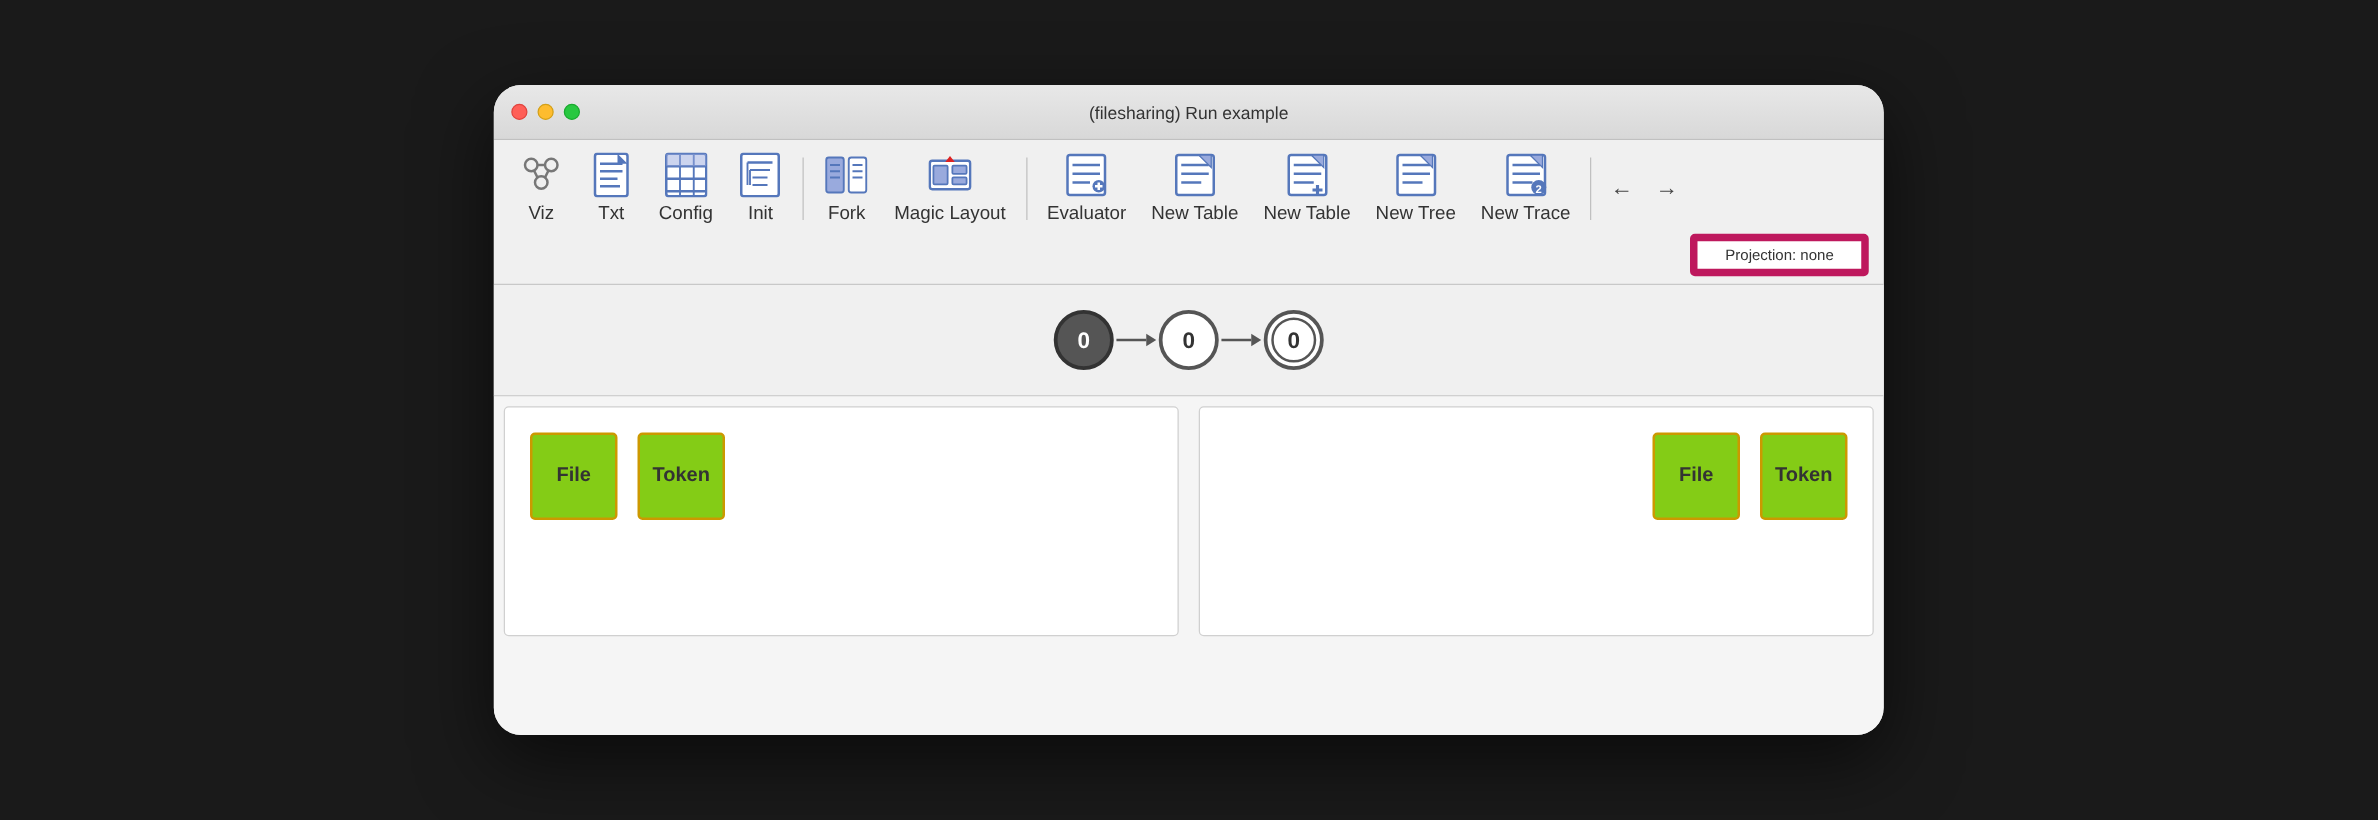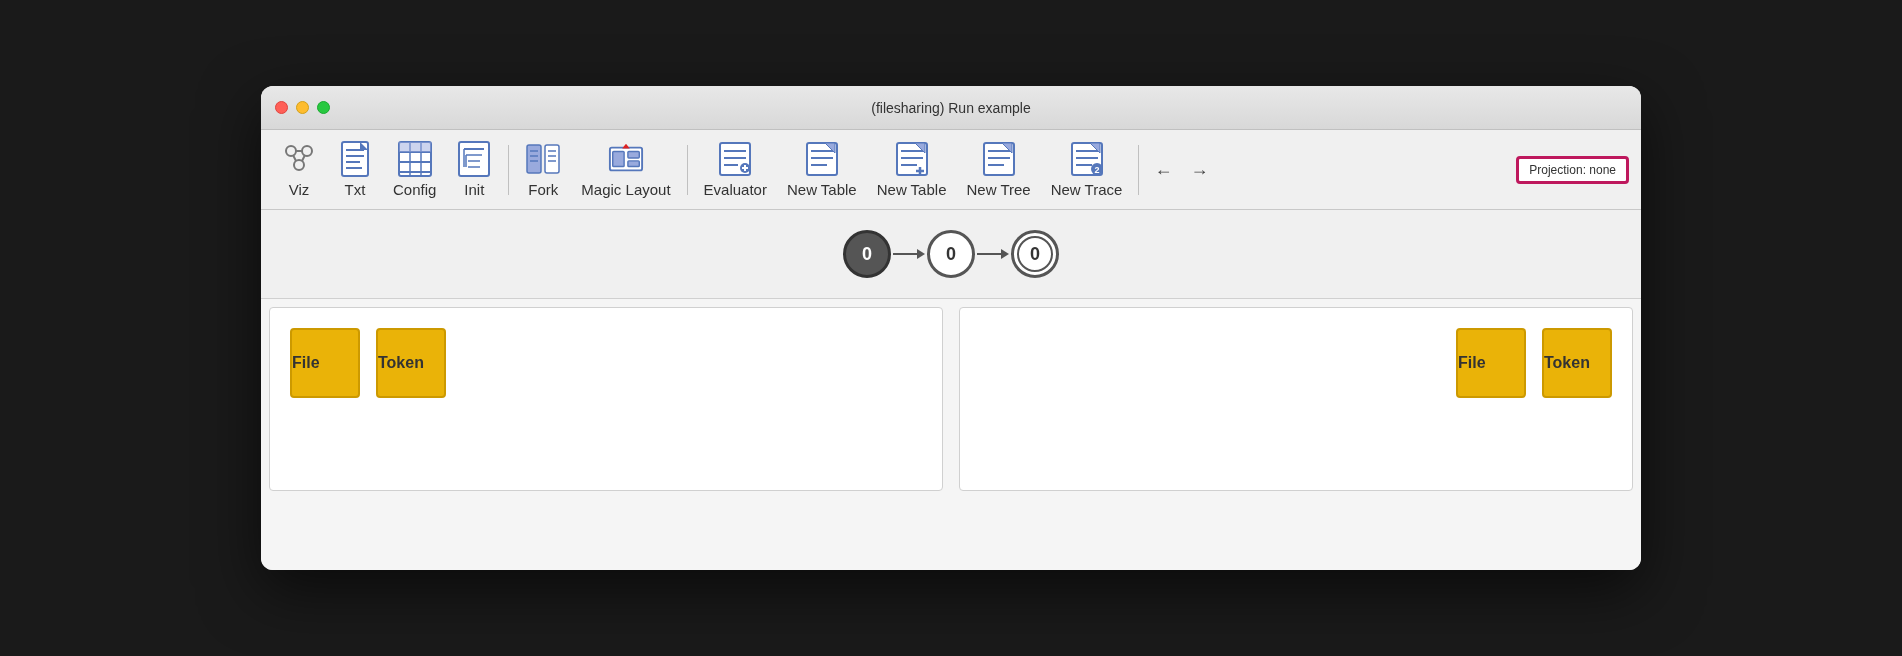--- a/index.html
+++ b/index.html
@@ -7,23 +7,23 @@
     body {
       background: #1a1a1a;
       display: flex;
       align-items: center;
       justify-content: center;
       min-height: 100vh;
       font-family: -apple-system, BlinkMacSystemFont, 'Helvetica Neue', Arial, sans-serif;
     }
 
     .window {
-      width: 1380px;
+      width: 1112px;
       background: #ececec;
-      border-radius: 12px;
+      border-radius: 22px;
       box-shadow: 0 20px 60px rgba(0,0,0,0.6);
       overflow: hidden;
     }
 
     
     .titlebar {
       background: linear-gradient(180deg, #e8e8e8 0%, #d8d8d8 100%);
       height: 44px;
       display: flex;
       align-items: center;
@@ -101,23 +101,23 @@
       height: 36px;
       display: flex;
       align-items: center;
       justify-content: center;
     }
 
     
     .projection-badge {
       margin-left: auto;
       background: white;
-      border: 3px solid #be185d;
+      border: 6px solid #be185d;
       border-radius: 4px;
-      padding: 4px 10px;
+      padding: 4px 22px;
       font-size: 12px;
       color: #333;
       white-space: nowrap;
     }
 
     
     .main-content {
       background: #f5f5f5;
       padding: 0;
       min-height: 360px;
@@ -199,28 +199,28 @@
       margin: 8px;
       border-radius: 4px;
       padding: 20px;
       display: flex;
       align-items: flex-start;
       justify-content: flex-start;
       gap: 16px;
     }
 
     .token-box {
-      background: #eab308;
+      background: #84cc16;
       border: 2px solid #cc9900;
       border-radius: 4px;
       width: 70px;
       height: 70px;
       display: flex;
       align-items: center;
-      justify-content: flex-start;
+      justify-content: center;
       font-size: 16px;
       font-weight: bold;
       color: #333;
       cursor: pointer;
     }
 
     
     .nav-arrow-btn {
       display: flex;
       flex-direction: column;

